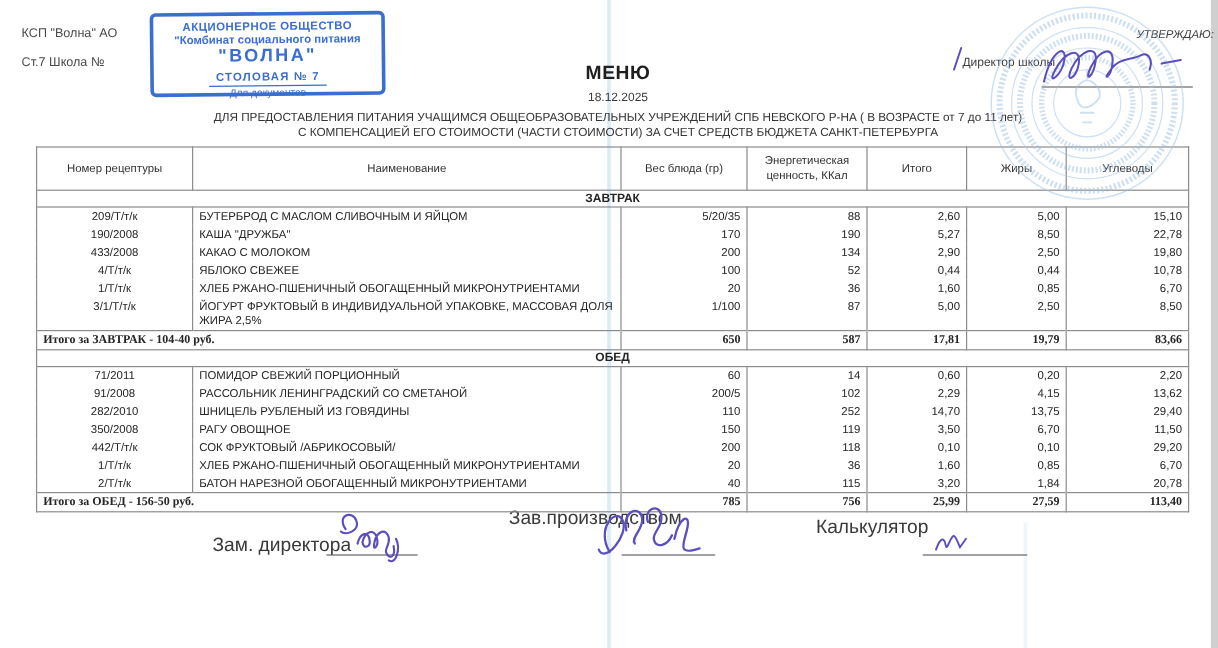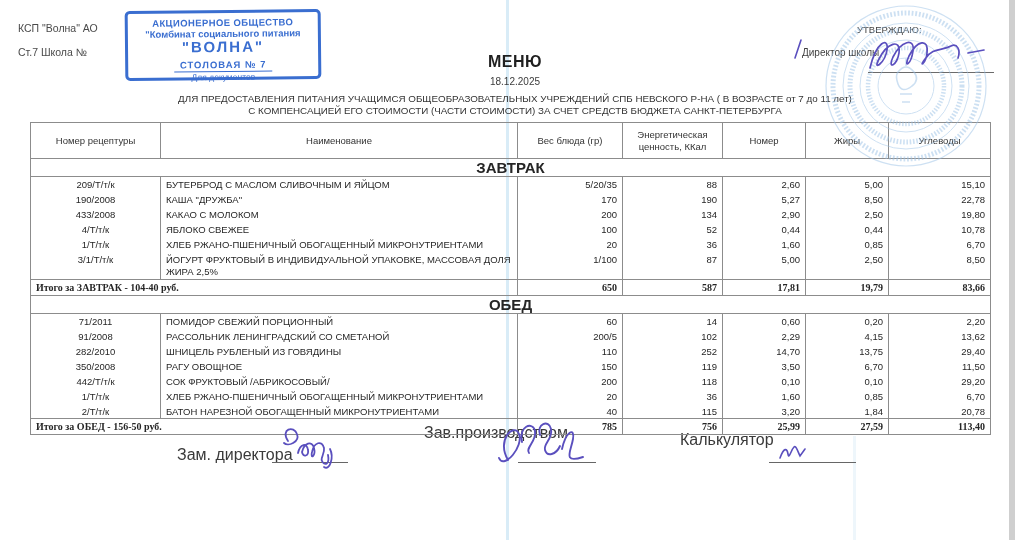--- a/index.html
+++ b/index.html
@@ -22,21 +22,21 @@
     border:3px solid #3a6ed0; border-radius:5px; transform:rotate(-0.6deg);
     color:#3a6ed0; text-align:center; padding-top:4px; background:rgba(255,255,255,0); }
   .stamp-box .s1 { font-size:9.5px; font-weight:bold; letter-spacing:.4px; }
   .stamp-box .s2 { font-size:9.5px; font-weight:bold; }
   .stamp-box .s3 { font-size:15px; font-weight:bold; letter-spacing:2px; line-height:15px; }
   .stamp-box .s4 { font-size:9.5px; font-weight:bold; letter-spacing:1px; display:inline-block;
     border-bottom:1.5px solid #3a6ed0; padding:0 6px 1px; }
   .stamp-box .s5 { font-size:8.5px; }
 
   
-  .approve-label { position:absolute; left:857px; top:24px; font-size:9.5px; color:#3f3f3f; }
+  .approve-label { position:absolute; left:947px; top:24px; font-size:9.5px; color:#3f3f3f;font-style:italic; }
   .director-label { position:absolute; left:802px; top:47px; font-size:10px; color:#3f3f3f; }
   .director-line { position:absolute; left:868px; top:72px; width:126px; border-bottom:1px solid #6b6b6b; }
   .pen-slash { position:absolute; left:793px; top:38px; width:10px; height:22px; }
 
   
   .seal { position:absolute; left:820px; top:2px; opacity:.5; pointer-events:none; z-index:5; }
   .sig-top { position:absolute; left:862px; top:28px; z-index:6; }
 
   
   .center-col { position:absolute; left:10px; top:0; width:1010px; text-align:center; }
@@ -44,21 +44,21 @@
   .doc-date { position:absolute; top:76px; width:100%; font-size:10px; color:#3c3c3c; }
   .doc-sub1 { position:absolute; top:93px; width:100%; font-size:9.8px; color:#333; }
   .doc-sub2 { position:absolute; top:105px; width:100%; font-size:9.8px; color:#333; }
 
   
   table.menu { position:absolute; left:30px; top:122px; width:960px; border-collapse:collapse;
     table-layout:fixed; font-size:9.5px; color:#262626; z-index:2; background:transparent; }
   table.menu th, table.menu td { border-left:1px solid #8c8c8c; border-right:1px solid #8c8c8c; padding:1px 5px; }
   table.menu thead th { border:1px solid #8c8c8c; font-weight:normal; text-align:center;
     vertical-align:middle; height:36px; line-height:1.25; color:#333; }
-  tr.section-row td { border:1px solid #8c8c8c; text-align:center; font-weight:bold; font-size:15px; height:14px; padding:0;margin-top:40px; }
+  tr.section-row td { border:1px solid #8c8c8c; text-align:center; font-weight:bold; font-size:10px; height:14px; padding:0;margin-top:40px; }
   tr.item-row td { border-top:none; border-bottom:none; height:15px; line-height:1.25; vertical-align:top; padding-top:2px; }
   tr.item-row td.code { text-align:center; }
   tr.item-row td.name { text-align:left; }
   tr.item-row td.num  { text-align:right; }
   tr.total-row td { border:1px solid #8c8c8c; font-weight:bold; font-size:10px; height:16px;font-family:Liberation Serif, serif; }
   tr.total-row td.total-label { text-align:left; }
   tr.total-row td.num { text-align:right;margin-top:40px; }
 
   
   .foot-label { position:absolute; font-size:16px; color:#3a3a3a; }
@@ -129,21 +129,21 @@
         <col style="width:83px">
         <col style="width:83px">
         <col style="width:102px">
     </colgroup>
     <thead>
       <tr>
         <th>Номер рецептуры</th>
         <th>Наименование</th>
         <th>Вес блюда (гр)</th>
         <th>Энергетическая ценность, ККал</th>
-        <th>Номер</th>
+        <th>Итого</th>
         <th>Жиры</th>
         <th>Углеводы</th>
       </tr>
     </thead>
     <tbody>
         <tr class="section-row">
           <td colspan="7">ЗАВТРАК</td>
         </tr>
         <tr class="item-row">
           <td class="code">209/Т/т/к</td>

